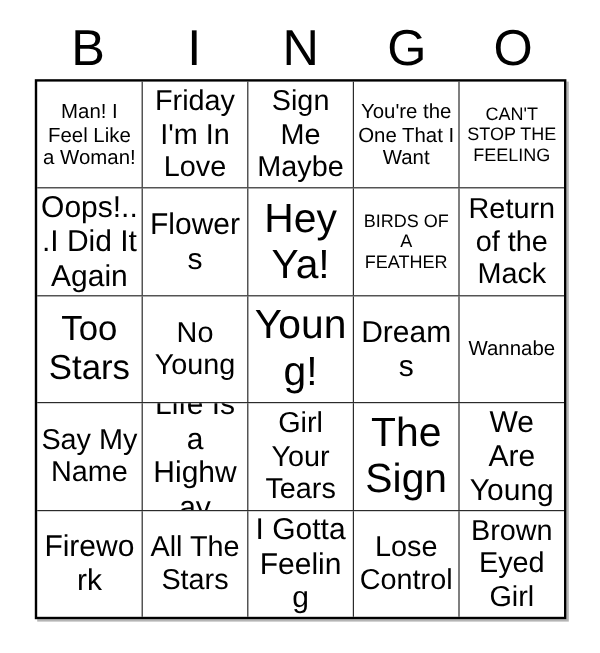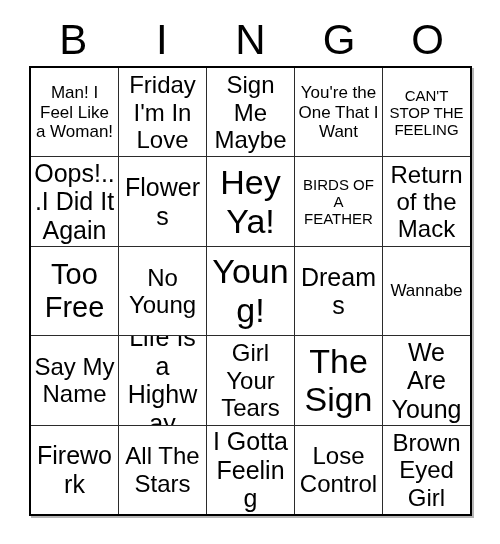--- a/index.html
+++ b/index.html
@@ -122,21 +122,21 @@
 
     <div class="bingo-row">
       <div class="bingo-cell fs-md">Oops!...I Did It Again</div>
       <div class="bingo-cell fs-md">Flowers</div>
       <div class="bingo-cell fs-xxl">Hey Ya!</div>
       <div class="bingo-cell fs-xs">BIRDS OF A FEATHER</div>
       <div class="bingo-cell fs-lg">Return of the Mack</div>
     </div>
 
     <div class="bingo-row">
-      <div class="bingo-cell fs-xl">Too Free</div>
+      <div class="bingo-cell fs-xl">Too Stars</div>
       <div class="bingo-cell fs-lg">No Young</div>
       <div class="bingo-cell fs-xxl">Young!</div>
       <div class="bingo-cell fs-md">Dreams</div>
       <div class="bingo-cell fs-sm">Wannabe</div>
     </div>
 
     <div class="bingo-row">
       <div class="bingo-cell fs-lg">Say My Name</div>
       <div class="bingo-cell fs-md">Life Is a Highway</div>
       <div class="bingo-cell fs-lg">Girl Your Tears</div>

